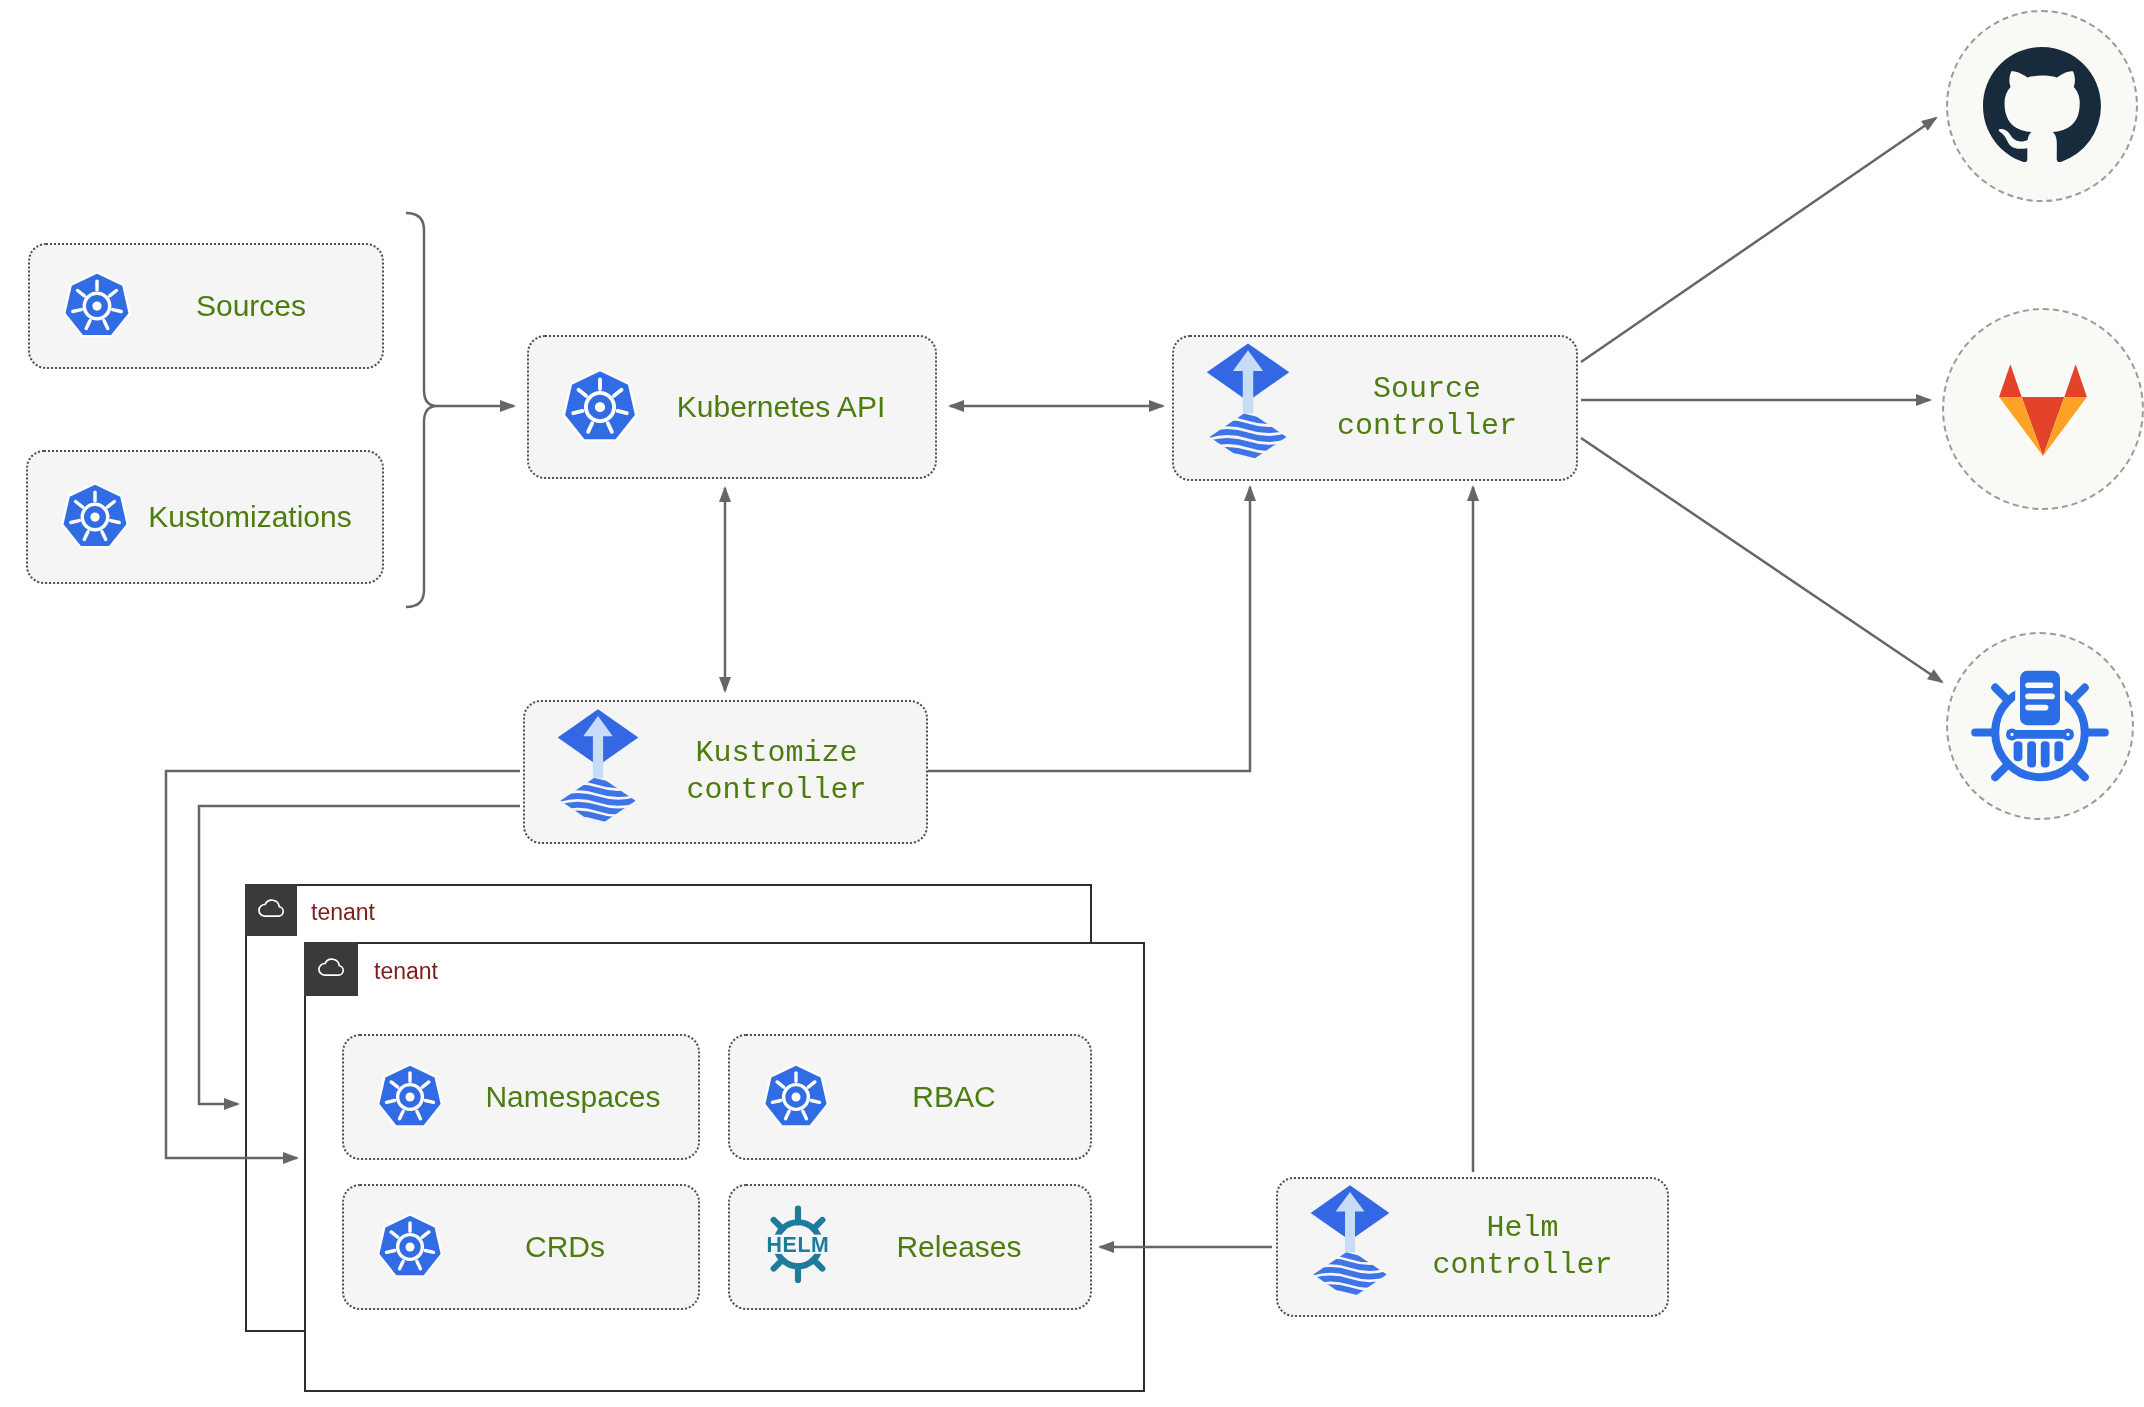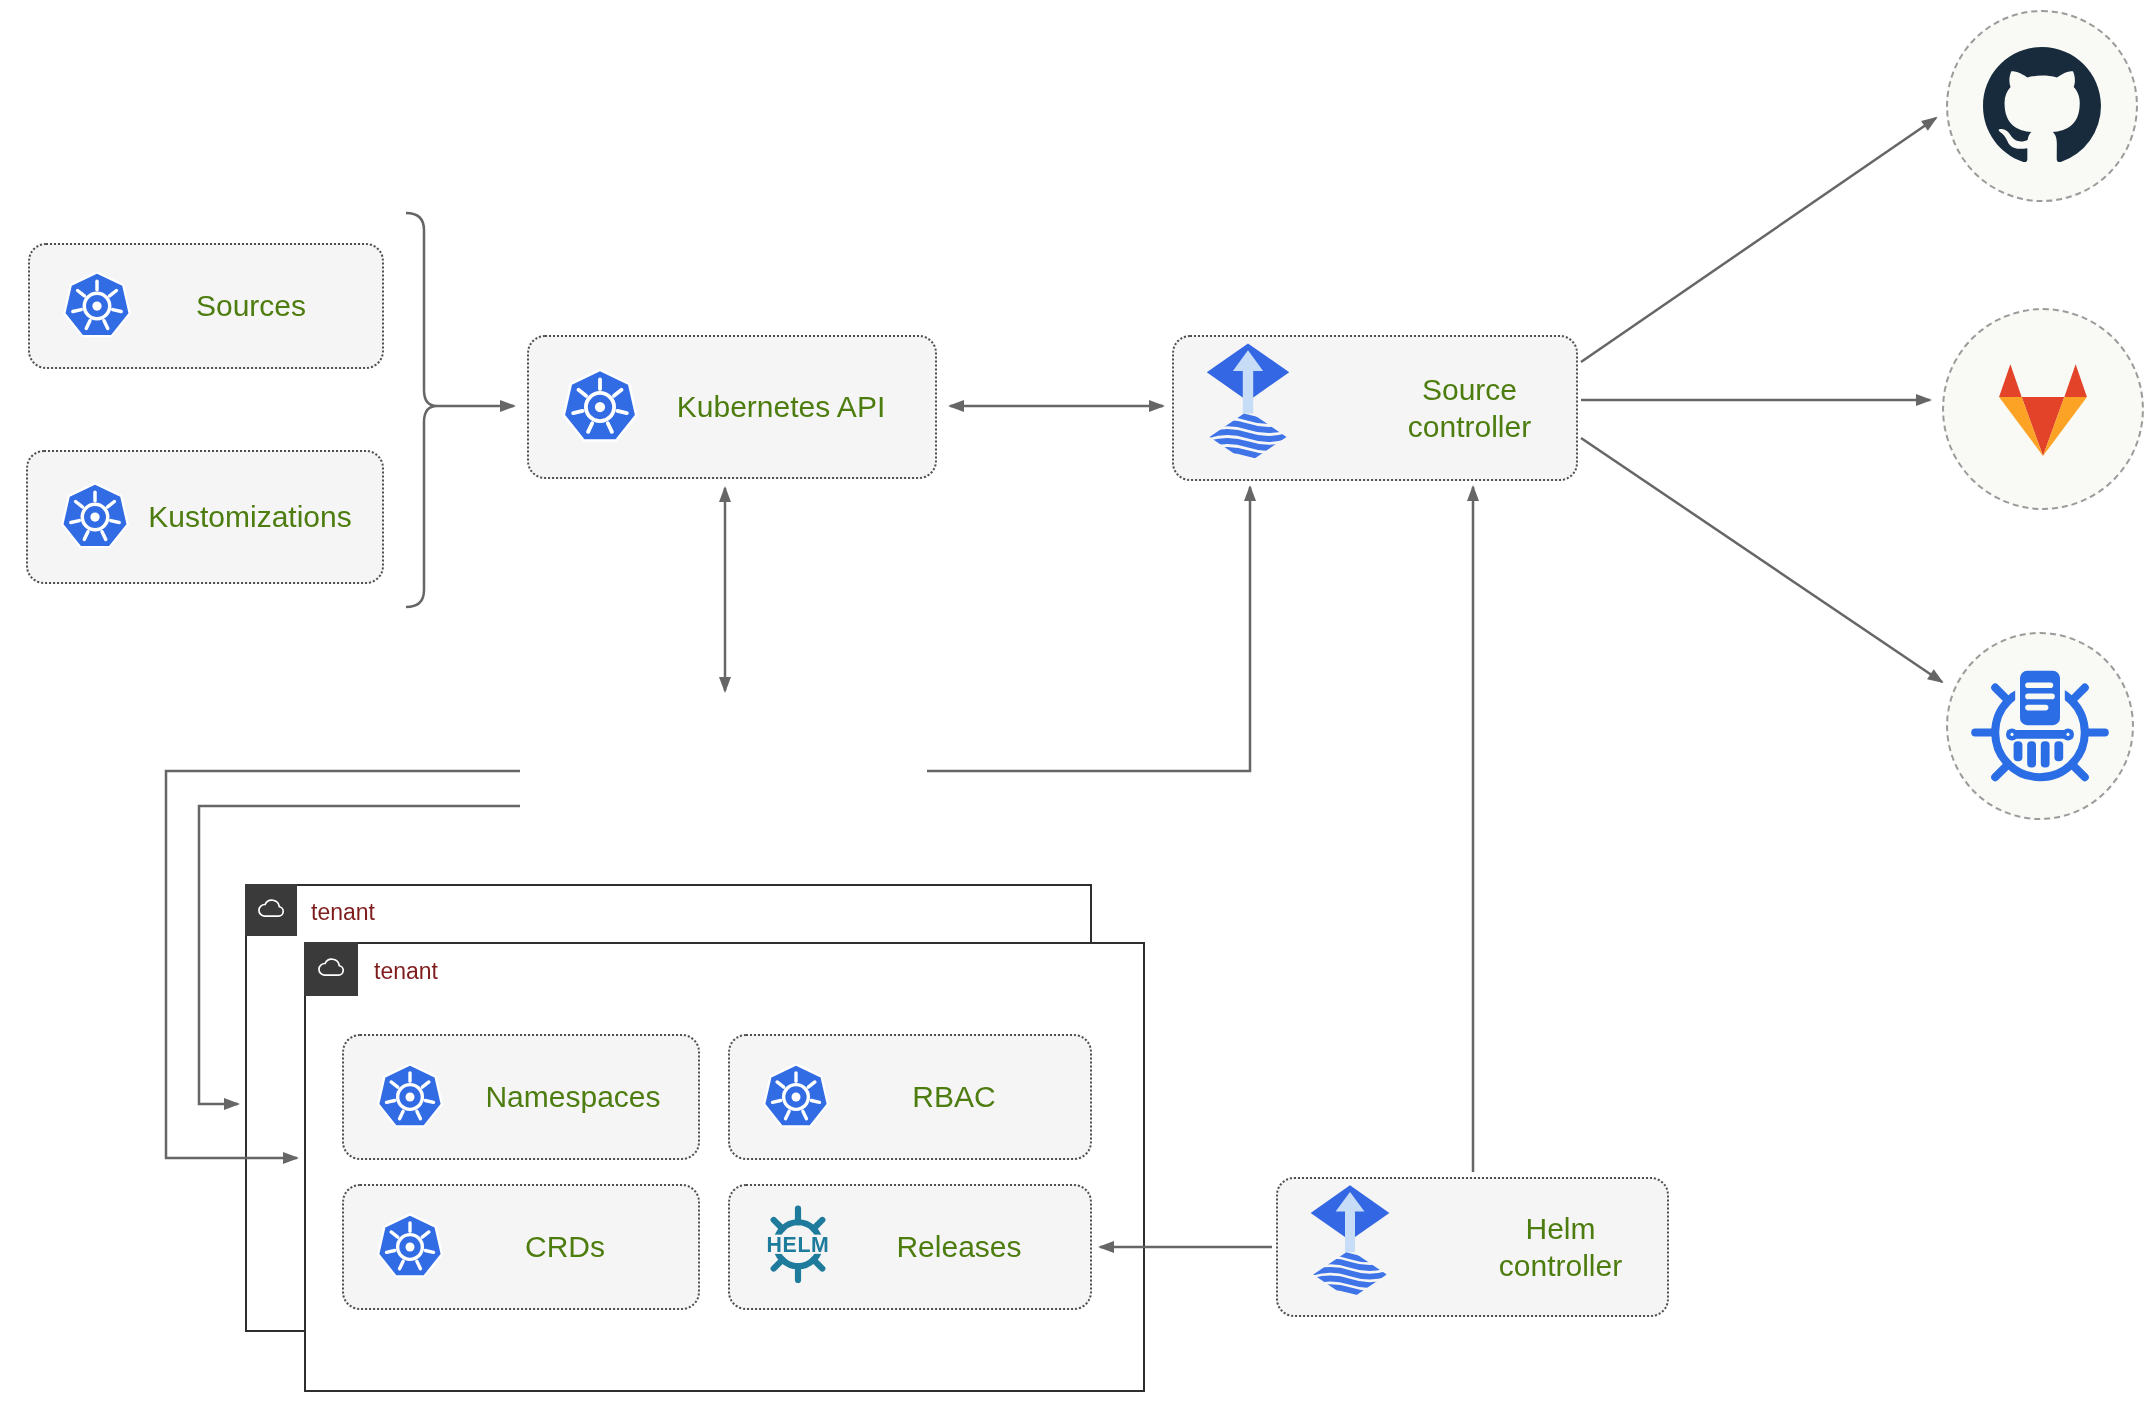--- a/index.html
+++ b/index.html
@@ -4,21 +4,21 @@
 <style>
   html,body{margin:0;padding:0;background:#fff;}
   #canvas{position:relative;width:2144px;height:1407px;background:#ffffff;overflow:hidden;
           font-family:"Liberation Sans",sans-serif;color:#111;}
   
   .node{position:absolute;background:#f5f5f5;border:2.2px dotted #4f4f4f;border-radius:18px;
         display:flex;align-items:center;box-sizing:border-box;}
   .node .icon{flex:0 0 auto;margin-left:30px;display:flex;align-items:center;justify-content:center;}
   .node .lbl{flex:1 1 auto;text-align:center;font-size:30px;color:#4d7c0f;line-height:1.25;
              padding-right:14px;}
-  .node .lbl.two-line{display:flex;justify-content:flex-end;}
+  .node .lbl.two-line{display:flex;justify-content:center;font-family:Liberation Mono, monospace;}
   .node .lbl.two-line span{display:block;max-width:185px;}
   .big-lbl{font-size:31px;}
   
   .circle-node{position:absolute;border:2.5px dashed #9b9b9b;border-radius:50%;background:#f9f9f5;
                display:flex;align-items:center;justify-content:center;box-sizing:border-box;}
   
   .tenant{position:absolute;background:#ffffff;border:2.5px solid #2e2e2e;box-sizing:border-box;}
   .tenant-tab{position:absolute;top:-2.5px;left:-2.5px;width:54px;height:54px;background:#3a3a3a;
               display:flex;align-items:center;justify-content:center;}
   .tenant-lbl{position:absolute;top:0;left:68px;height:54px;display:flex;align-items:center;
@@ -190,20 +190,30 @@
     <span class="icon">
       <svg width="88" height="132">
           <use href="#flux"></use>
         </svg>
       </span>
     <span class="lbl two-line">
       <span>Source controller</span>
       </span>
   </div>
 
+  <div class="node" style="left:523px;top:700px;width:405px;height:144px;">
+    <span class="icon">
+      <svg width="86" height="129">
+          <use href="#flux"></use>
+        </svg>
+      </span>
+    <span class="lbl two-line">
+      <span>Kustomize controller</span>
+      </span>
+  </div>
 
   <div class="node" style="left:1276px;top:1177px;width:393px;height:140px;">
     <span class="icon">
       <svg width="84" height="126">
           <use href="#flux"></use>
         </svg>
       </span>
     <span class="lbl two-line">
       <span>Helm controller</span>
       </span>

